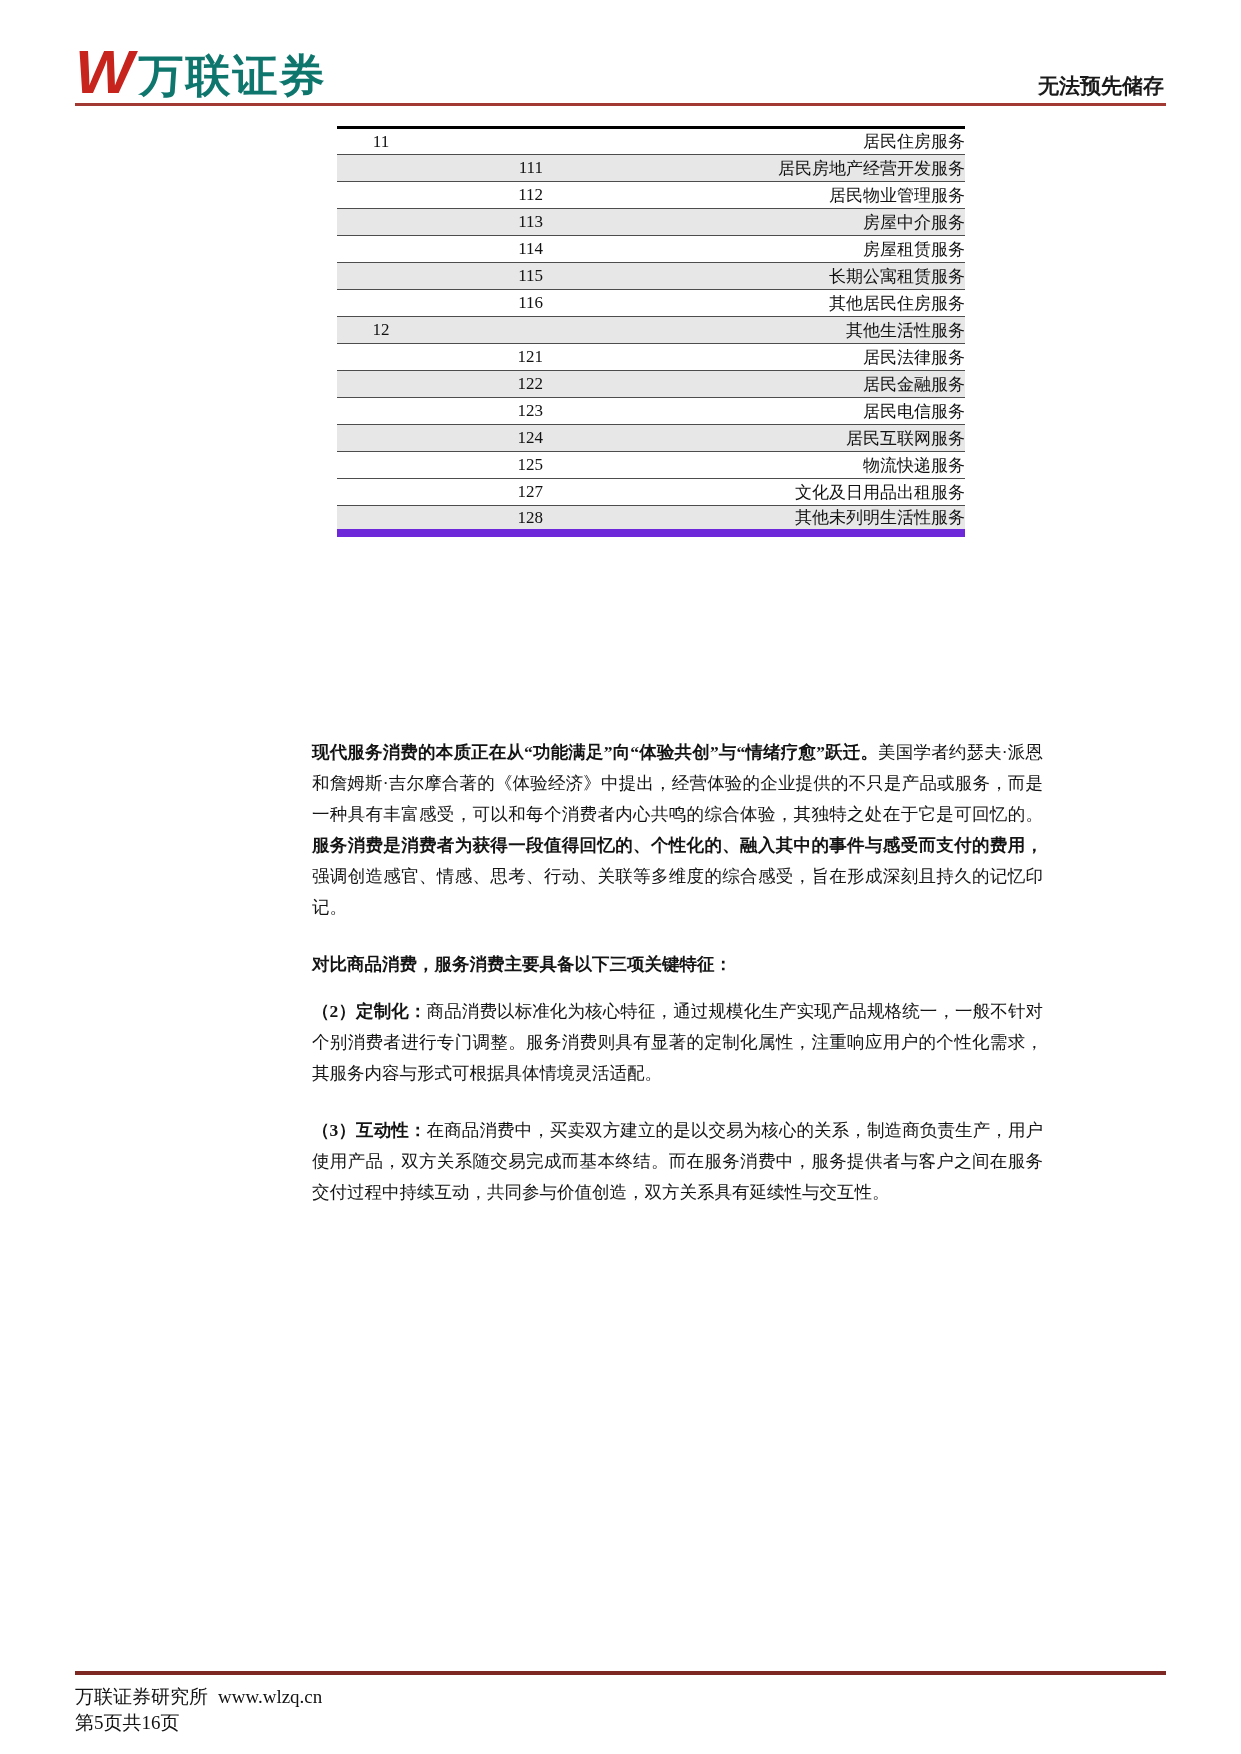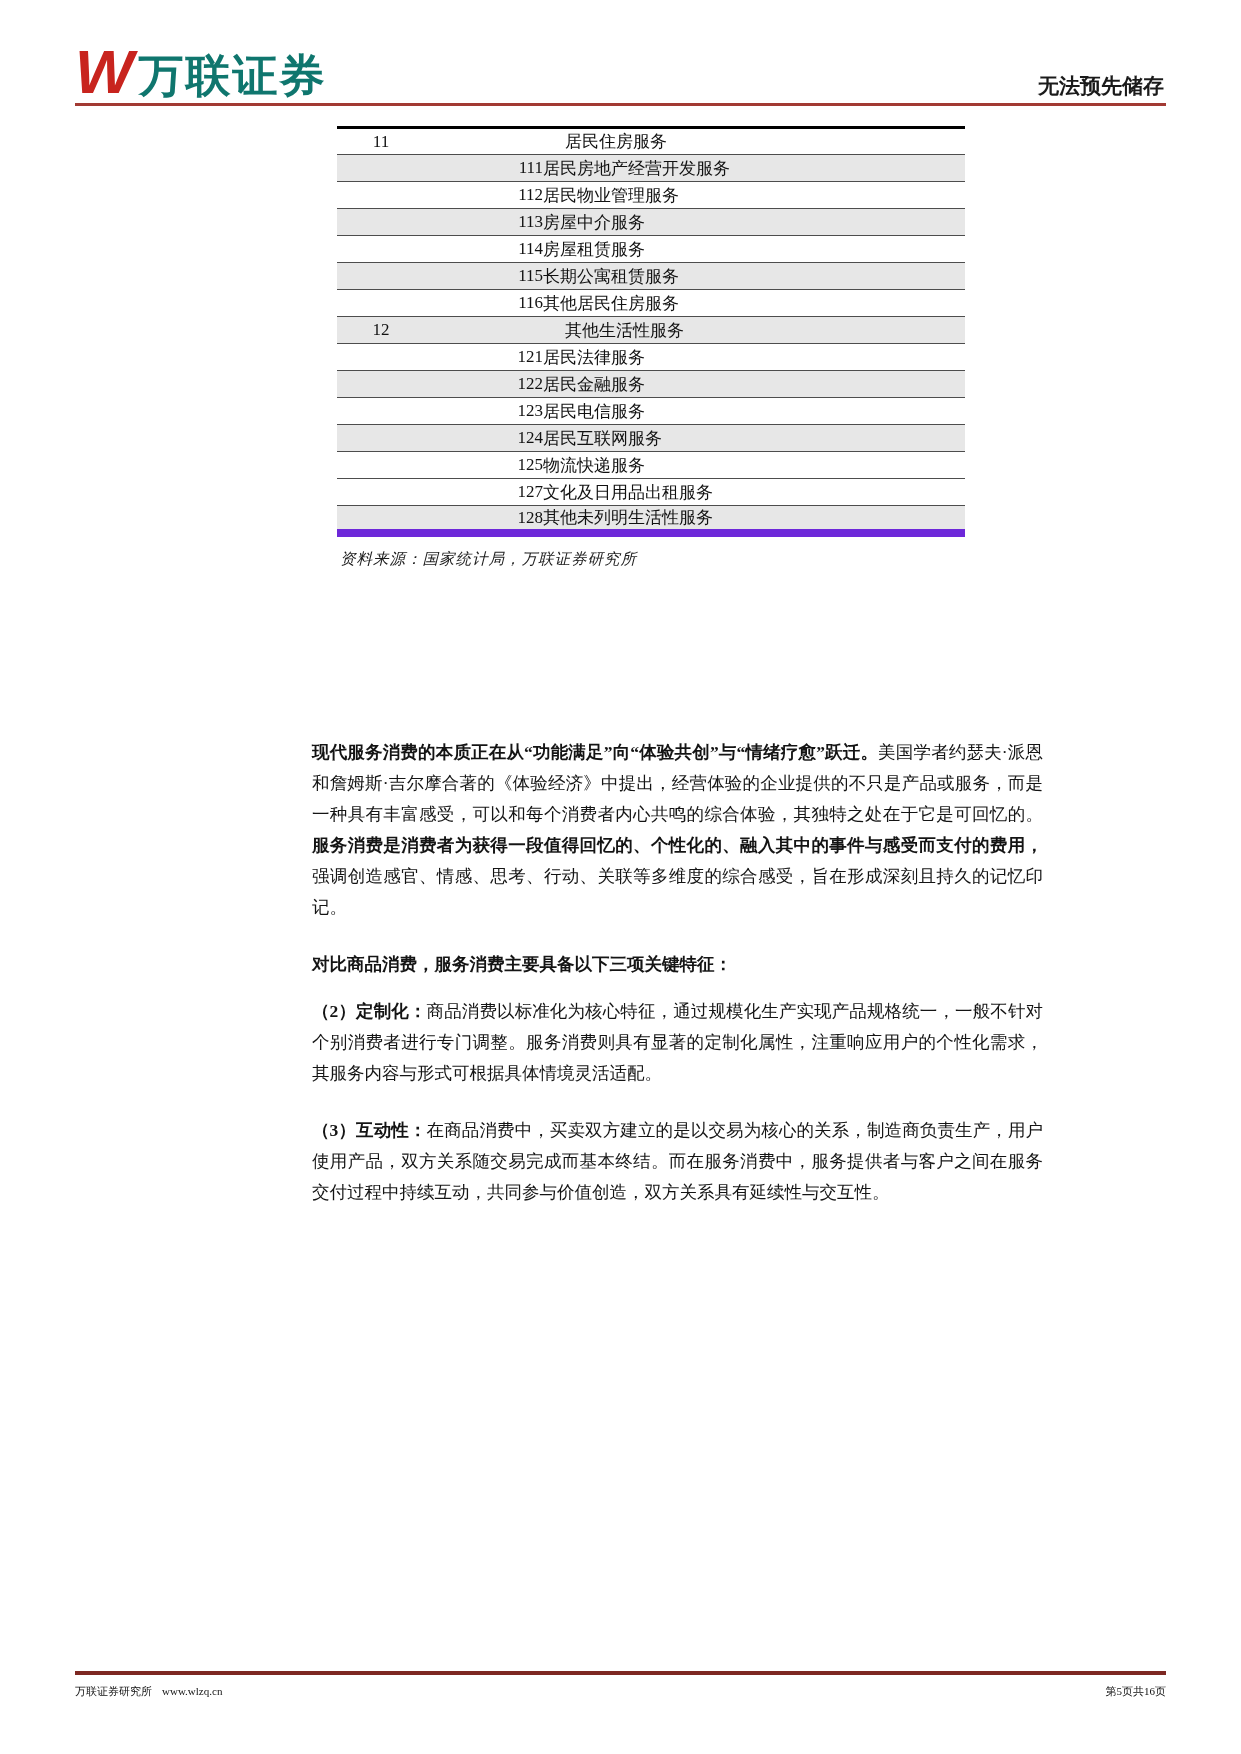--- a/index.html
+++ b/index.html
@@ -31,21 +31,21 @@
   table.cls {
     width: 100%; border-collapse: collapse; table-layout: fixed;
     border-top: 3px solid #000; border-bottom: 8px solid #6d28d9;
     font-size: 17px; color: #111;
   }
   table.cls td { height: 27px; border-top: 1px solid #4d4d4d; padding: 0; vertical-align: middle; }
   table.cls tr:first-child td { border-top: none; }
   table.cls tr.striped { background: #e7e7e7; }
   td.code1 { width: 88px; text-align: center; }
   td.code2 { width: 118px; text-align: right; }
-  td.name  { padding-left: 24px; text-align: left; }
+  td.name  { padding-left: 24px; text-align: right; }
   td.name.lvl1 { padding-left: 22px; }
   .source-note {
     margin-top: 12px; padding-left: 3px;
     font-style: italic; font-size: 15.5px; color: #1c1c1c; letter-spacing: 1px;
   }
 
   
   .body-content {
     position: absolute; left: 312px; top: 737px; width: 731px;
     font-size: 17.5px; line-height: 31px; text-align: justify;
@@ -53,21 +53,21 @@
   }
   .body-content p { margin-bottom: 26px; }
   .body-content p.heading { margin-bottom: 16px; }
   .body-content .b { font-weight: bold; margin-top: 44px; }
 
   
   .footer-rule { position: absolute; left: 75px; top: 1671px; width: 1091px; height: 4px; background: #7d2822; }
   .footer-row {
     position: absolute; left: 75px; top: 1684px; width: 1091px;
     display: flex; justify-content: space-between; align-items: baseline;
-    font-size: 11px; color: #111;
+    font-size: 19px; color: #111; flex-direction: column;
   }
   .footer-left span { margin-right: 10px; }
 </style>
 </head>
 <body>
 
 <div class="page">
 
   <header class="header">
     <div class="logo">
@@ -151,21 +151,20 @@
             <td class="code2">127</td>
             <td class="name">文化及日用品出租服务</td>
           </tr>
           <tr class="striped">
             <td class="code1"></td>
             <td class="code2">128</td>
             <td class="name">其他未列明生活性服务</td>
           </tr>
         </tbody>
     </table>
-    <div class="source-note">资料来源：国家统计局，万联证券研究所</div>
   </section>
 
   <section class="body-content" id="body-content">
       <p><span class="b">现代服务消费的本质正在从“功能满足”向“体验共创”与“情绪疗愈”跃迁。</span><span>美国学者约瑟夫·派恩和詹姆斯·吉尔摩合著的《体验经济》中提出，经营体验的企业提供的不只是产品或服务，而是一种具有丰富感受，可以和每个消费者内心共鸣的综合体验，其独特之处在于它是可回忆的。</span><span class="b">服务消费是消费者为获得一段值得回忆的、个性化的、融入其中的事件与感受而支付的费用，</span><span>强调创造感官、情感、思考、行动、关联等多维度的综合感受，旨在形成深刻且持久的记忆印记。</span></p>
       <p class="heading"><span class="b">对比商品消费，服务消费主要具备以下三项关键特征：</span></p>
       <p><span class="b">（2）定制化：</span><span>商品消费以标准化为核心特征，通过规模化生产实现产品规格统一，一般不针对个别消费者进行专门调整。服务消费则具有显著的定制化属性，注重响应用户的个性化需求，其服务内容与形式可根据具体情境灵活适配。</span></p>
       <p><span class="b">（3）互动性：</span><span>在商品消费中，买卖双方建立的是以交易为核心的关系，制造商负责生产，用户使用产品，双方关系随交易完成而基本终结。而在服务消费中，服务提供者与客户之间在服务交付过程中持续互动，共同参与价值创造，双方关系具有延续性与交互性。</span></p>
     </section>
 
   <footer>

